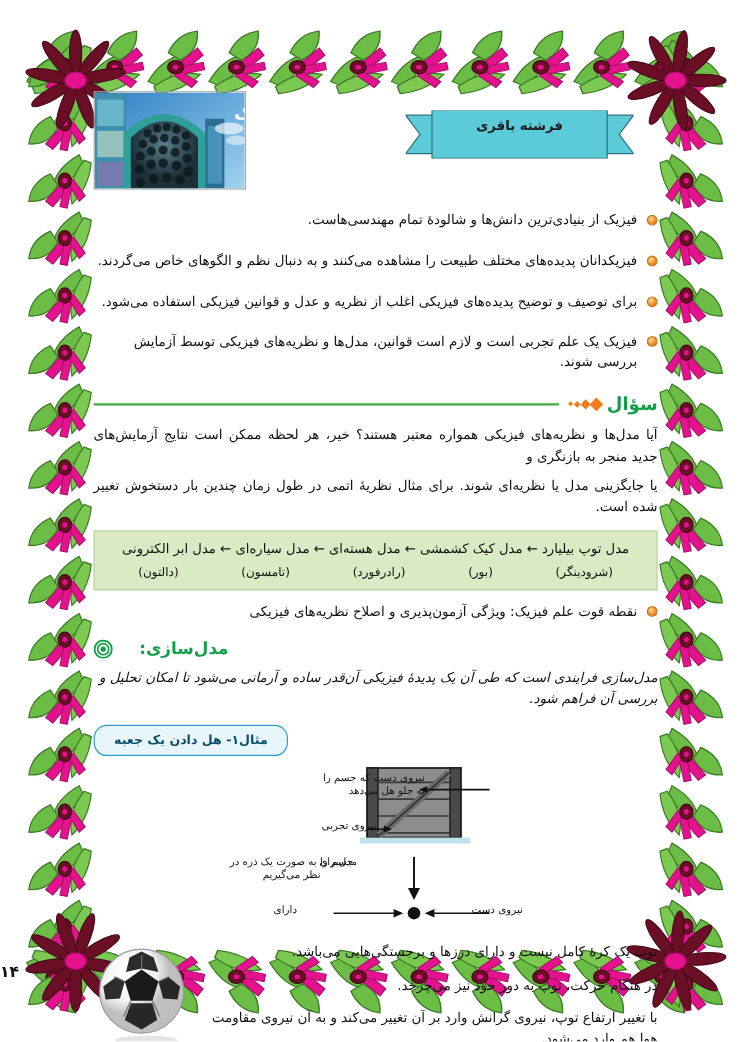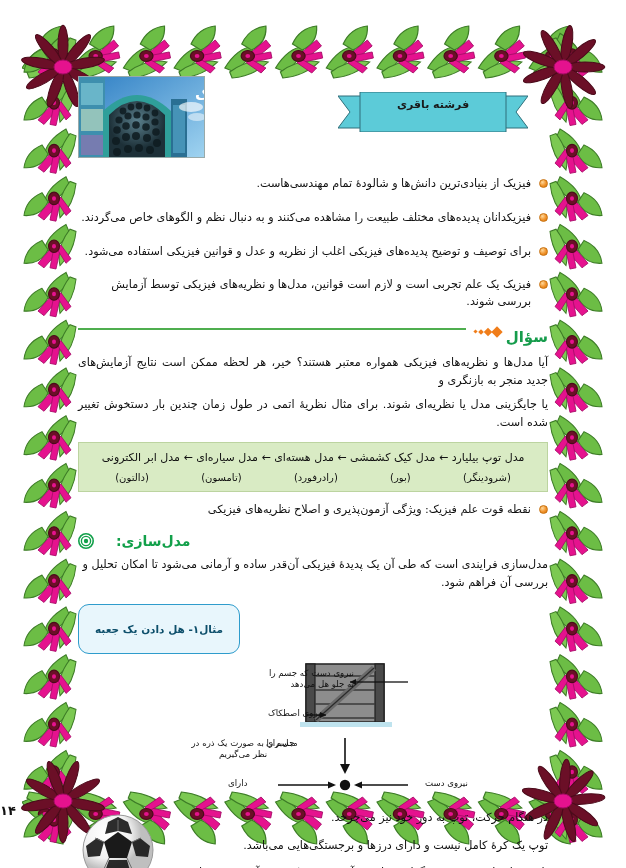--- a/index.html
+++ b/index.html
@@ -114,21 +114,21 @@
     height: 9px;
     border-radius: 50%;
     background: radial-gradient(circle at 35% 32%, #ffd89a 0%, #f0922a 55%, #d4740f 100%);
     border: 1px solid #c8710e;
     box-sizing: border-box;
   }
 
   
   .q-head-row {
     display: flex;
-    align-items: flex-start;
+    align-items: center;
     margin: 14px 0 8px 0;
     direction: rtl;
   }
   .q-head-title {
     font-size: 15px;
     font-weight: bold;
     color: #169c4c;
     white-space: nowrap;
   }
   .q-diamonds {
@@ -198,33 +198,34 @@
     font-weight: bold;
     color: #12a04a;
   }
   .ms-icon { width: 16px; height: 16px; }
   .ms-para {
     font-size: 11.2px;
     line-height: 1.6;
     color: #111;
     margin: 0;
     text-align: right;
+    font-style: italic;
   }
 
   
   .pill-row {
     display: flex;
     flex-direction: row-reverse;
     margin: 12px 0 6px 0;
   }
   .pill {
     border: 1px solid #2e9ccc;
     border-radius: 11px;
     background: #e8f6fc;
-    padding: 18px 16px;
+    padding: 6px 16px;
     font-size: 10.5px;
     font-weight: bold;
     color: #0d4f6b;
     white-space: nowrap;
   }
 
   
   .fig-crate {
     position: relative;
     height: 78px;
@@ -660,21 +661,21 @@
         <line x1="228" y1="55" x2="248" y2="55" stroke="#111" stroke-width="1.3"></line>
         <polygon points="248,55 242,52 242,58" fill="#111"></polygon>
         <line x1="228" y1="55" x2="300" y2="55" stroke="#111" stroke-width="0"></line>
         <line x1="300" y1="55" x2="330" y2="55" stroke="#111" stroke-width="0"></line>
       </svg>
       <div class="fig-label" style="right:auto; left:190px; top:8px; text-align:right; white-space:normal; width:86px;">
         <span>نیروی دست که جسم را
 به جلو هل می‌دهد</span>
       </div>
       <div class="fig-label" style="right:auto; left:190px; top:48px;">
-        <span>نیروی اصطکاک</span>
+        <span>نیروی تجربی</span>
       </div>
     </div>
 
     <div class="fig-particle">
       <svg width="100%" height="66" viewBox="0 0 470 66" style="display:block;">
 
         <line x1="267" y1="0" x2="267" y2="30" stroke="#111" stroke-width="1.6"></line>
         <polygon points="267,36 262,26 272,26" fill="#111"></polygon>
 
         <circle cx="267" cy="47" r="5.2" fill="#111"></circle>
@@ -688,21 +689,21 @@
       <div class="fig-label" style="right:auto; left:188px; top:0px;">
         <span>مدل‌برای</span>
       </div>
       <div class="fig-label" style="right:auto; left:110px; top:0px; white-space:normal; width:110px; text-align:center;">
         <span>جسم را به صورت
 یک ذره در نظر می‌گیریم</span>
       </div>
       <div class="fig-label" style="right:auto; left:150px; top:40px;">
         <span>دارای</span>
       </div>
-      <div class="fig-label" style="right:auto; left:315px; top:40px;margin-left:32px;">
+      <div class="fig-label" style="right:auto; left:315px; top:40px;">
         <span>نیروی دست</span>
       </div>
     </div>
 
 
     <div class="ball-block">
       <div class="ball-img">
         <svg width="84" height="84" viewBox="0 0 84 84">
           <defs>
             <radialGradient id="ballShade" cx="33%" cy="28%">
@@ -724,22 +725,22 @@
           <g stroke="#6d6d6d" stroke-width="1" fill="none">
             <line x1="40" y1="19" x2="40" y2="8"></line>
             <line x1="54" y1="30" x2="63" y2="26"></line>
             <line x1="26" y1="30" x2="17" y2="26"></line>
             <line x1="49" y1="46" x2="55" y2="59"></line>
             <line x1="31" y1="46" x2="25" y2="59"></line>
           </g>
         </svg>
       </div>
       <div class="ball-lines">
+        <p>توپ یک کرهٔ کامل نیست و دارای درزها و برجستگی‌هایی می‌باشد.</p>
         <p>در هنگام حرکت، توپ به دور خود نیز می‌چرخد.</p>
-        <p>توپ یک کرهٔ کامل نیست و دارای درزها و برجستگی‌هایی می‌باشد.</p>
         <p>با تغییر ارتفاع توپ، نیروی گرانش وارد بر آن تغییر می‌کند و به آن نیروی مقاومت هوا هم وارد می‌شود.</p>
       </div>
     </div>
 
   </div>
 
   <div class="page-number">۱۴</div>
 
 </div>
 

